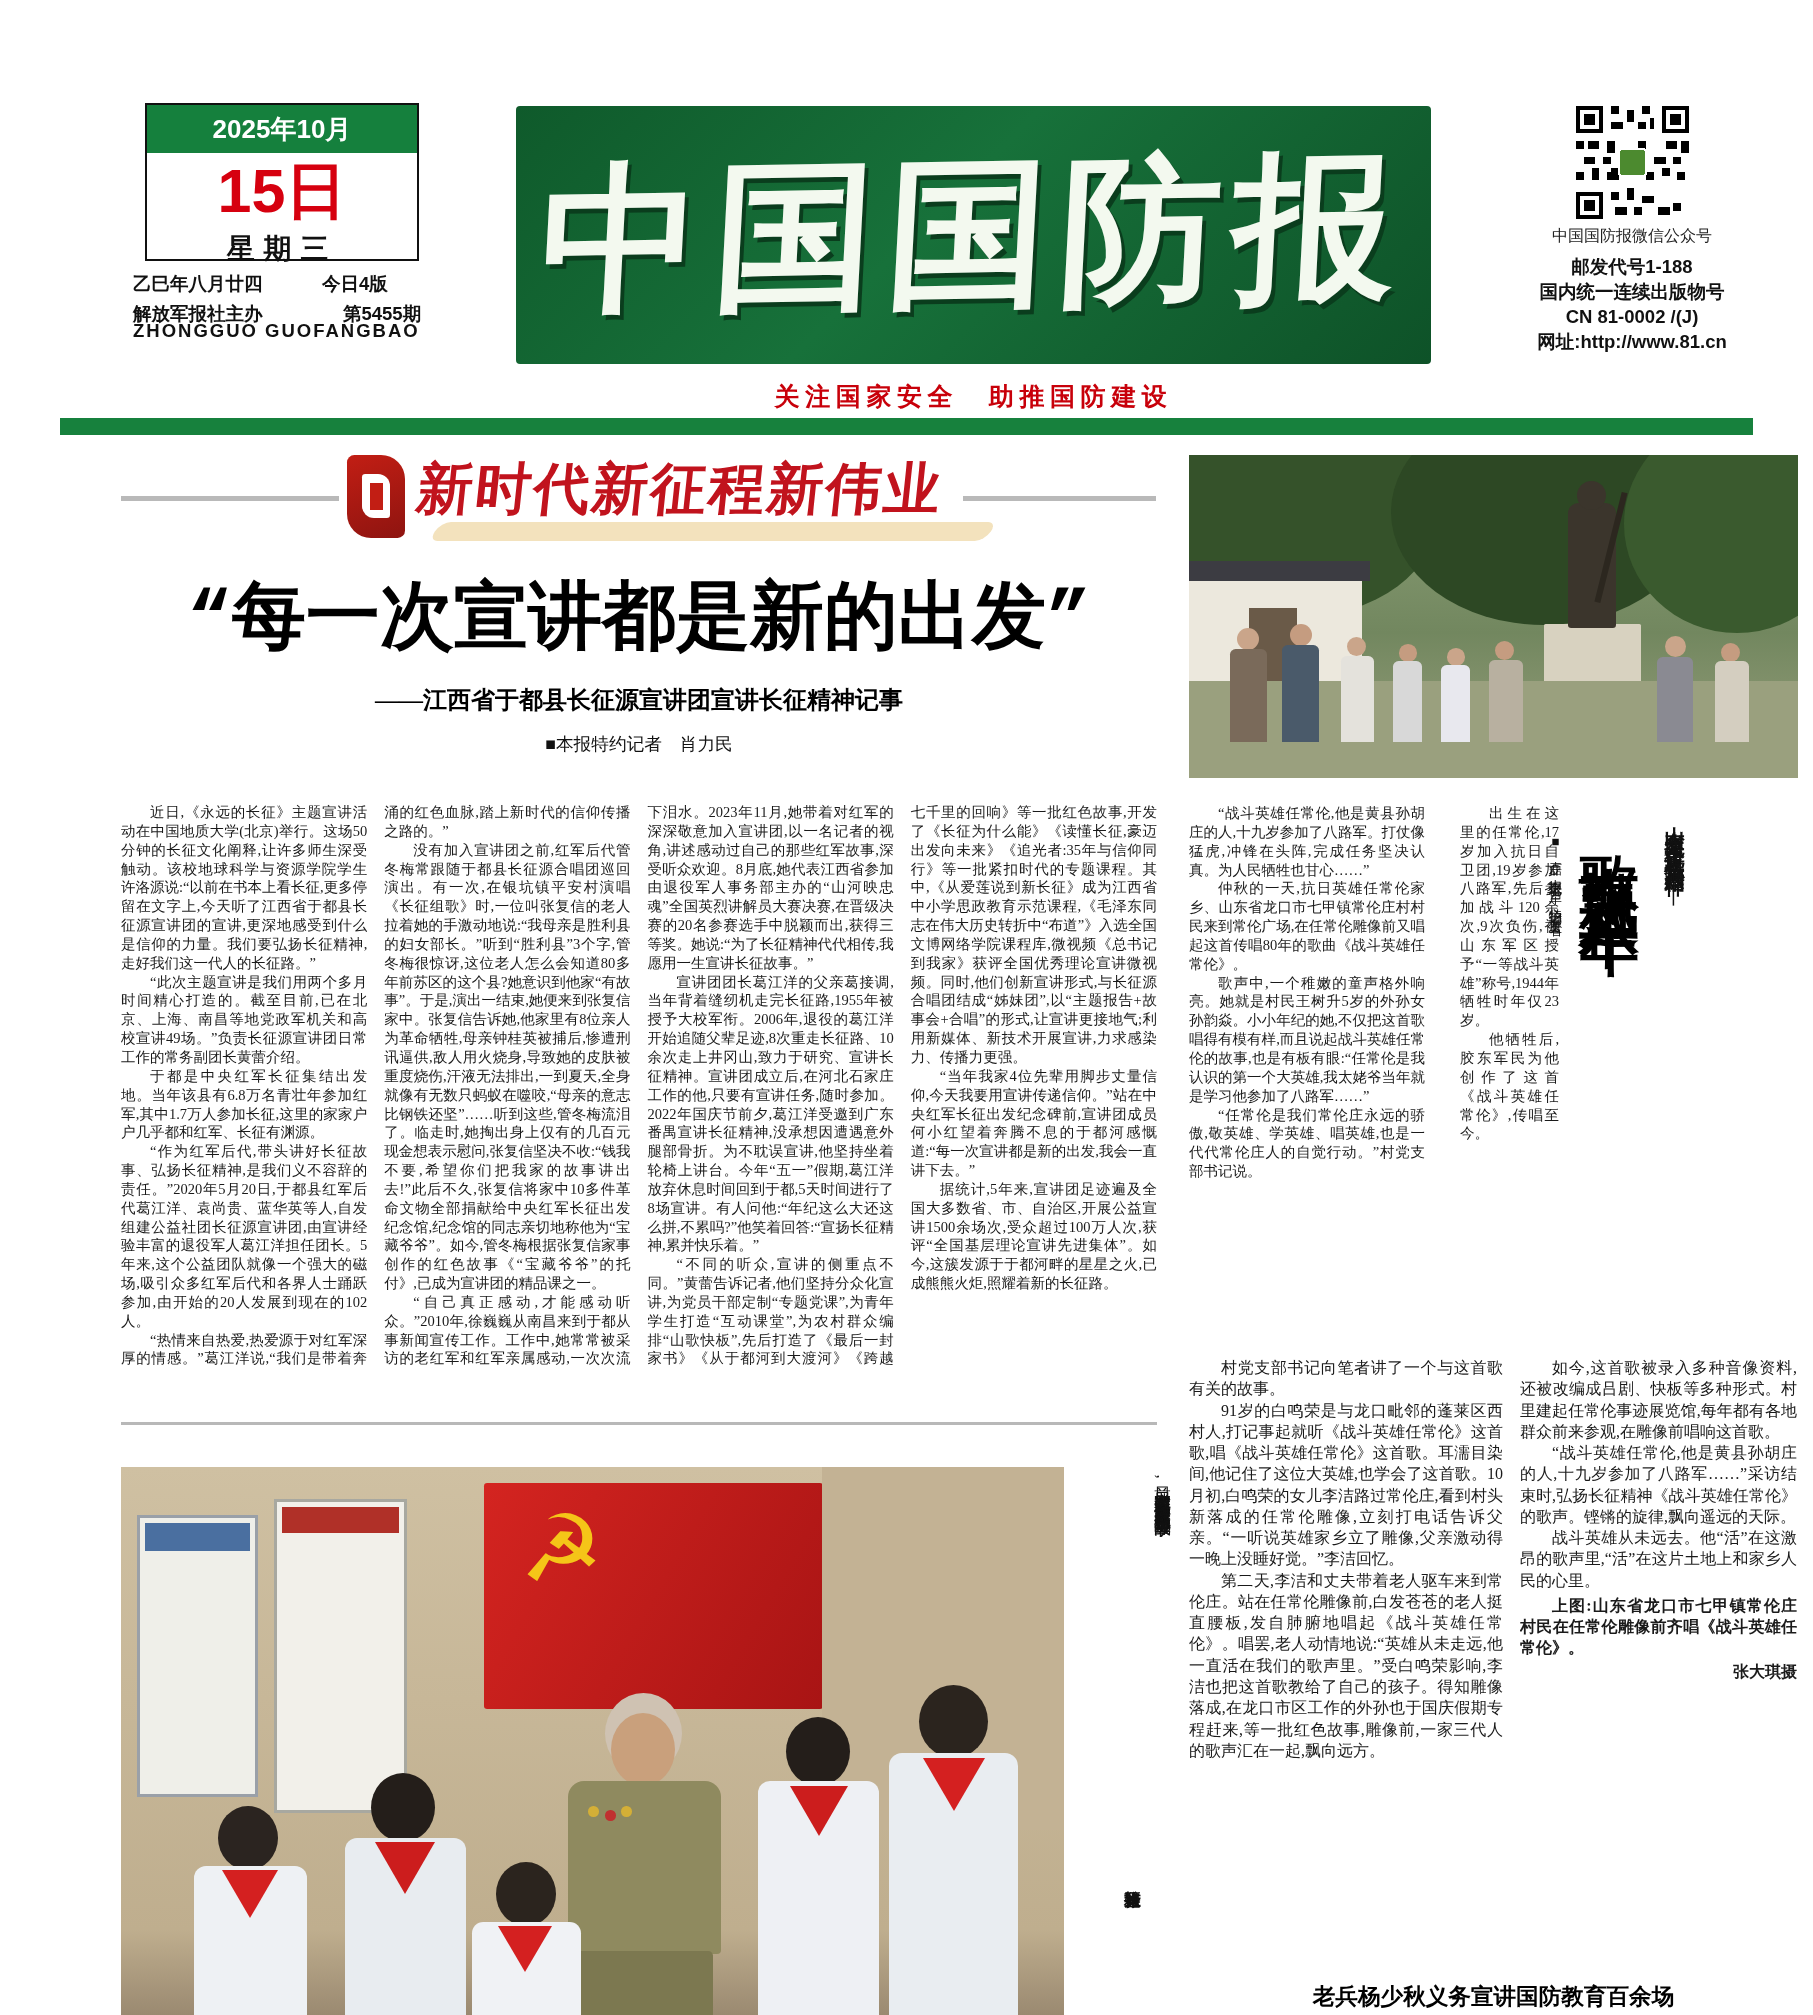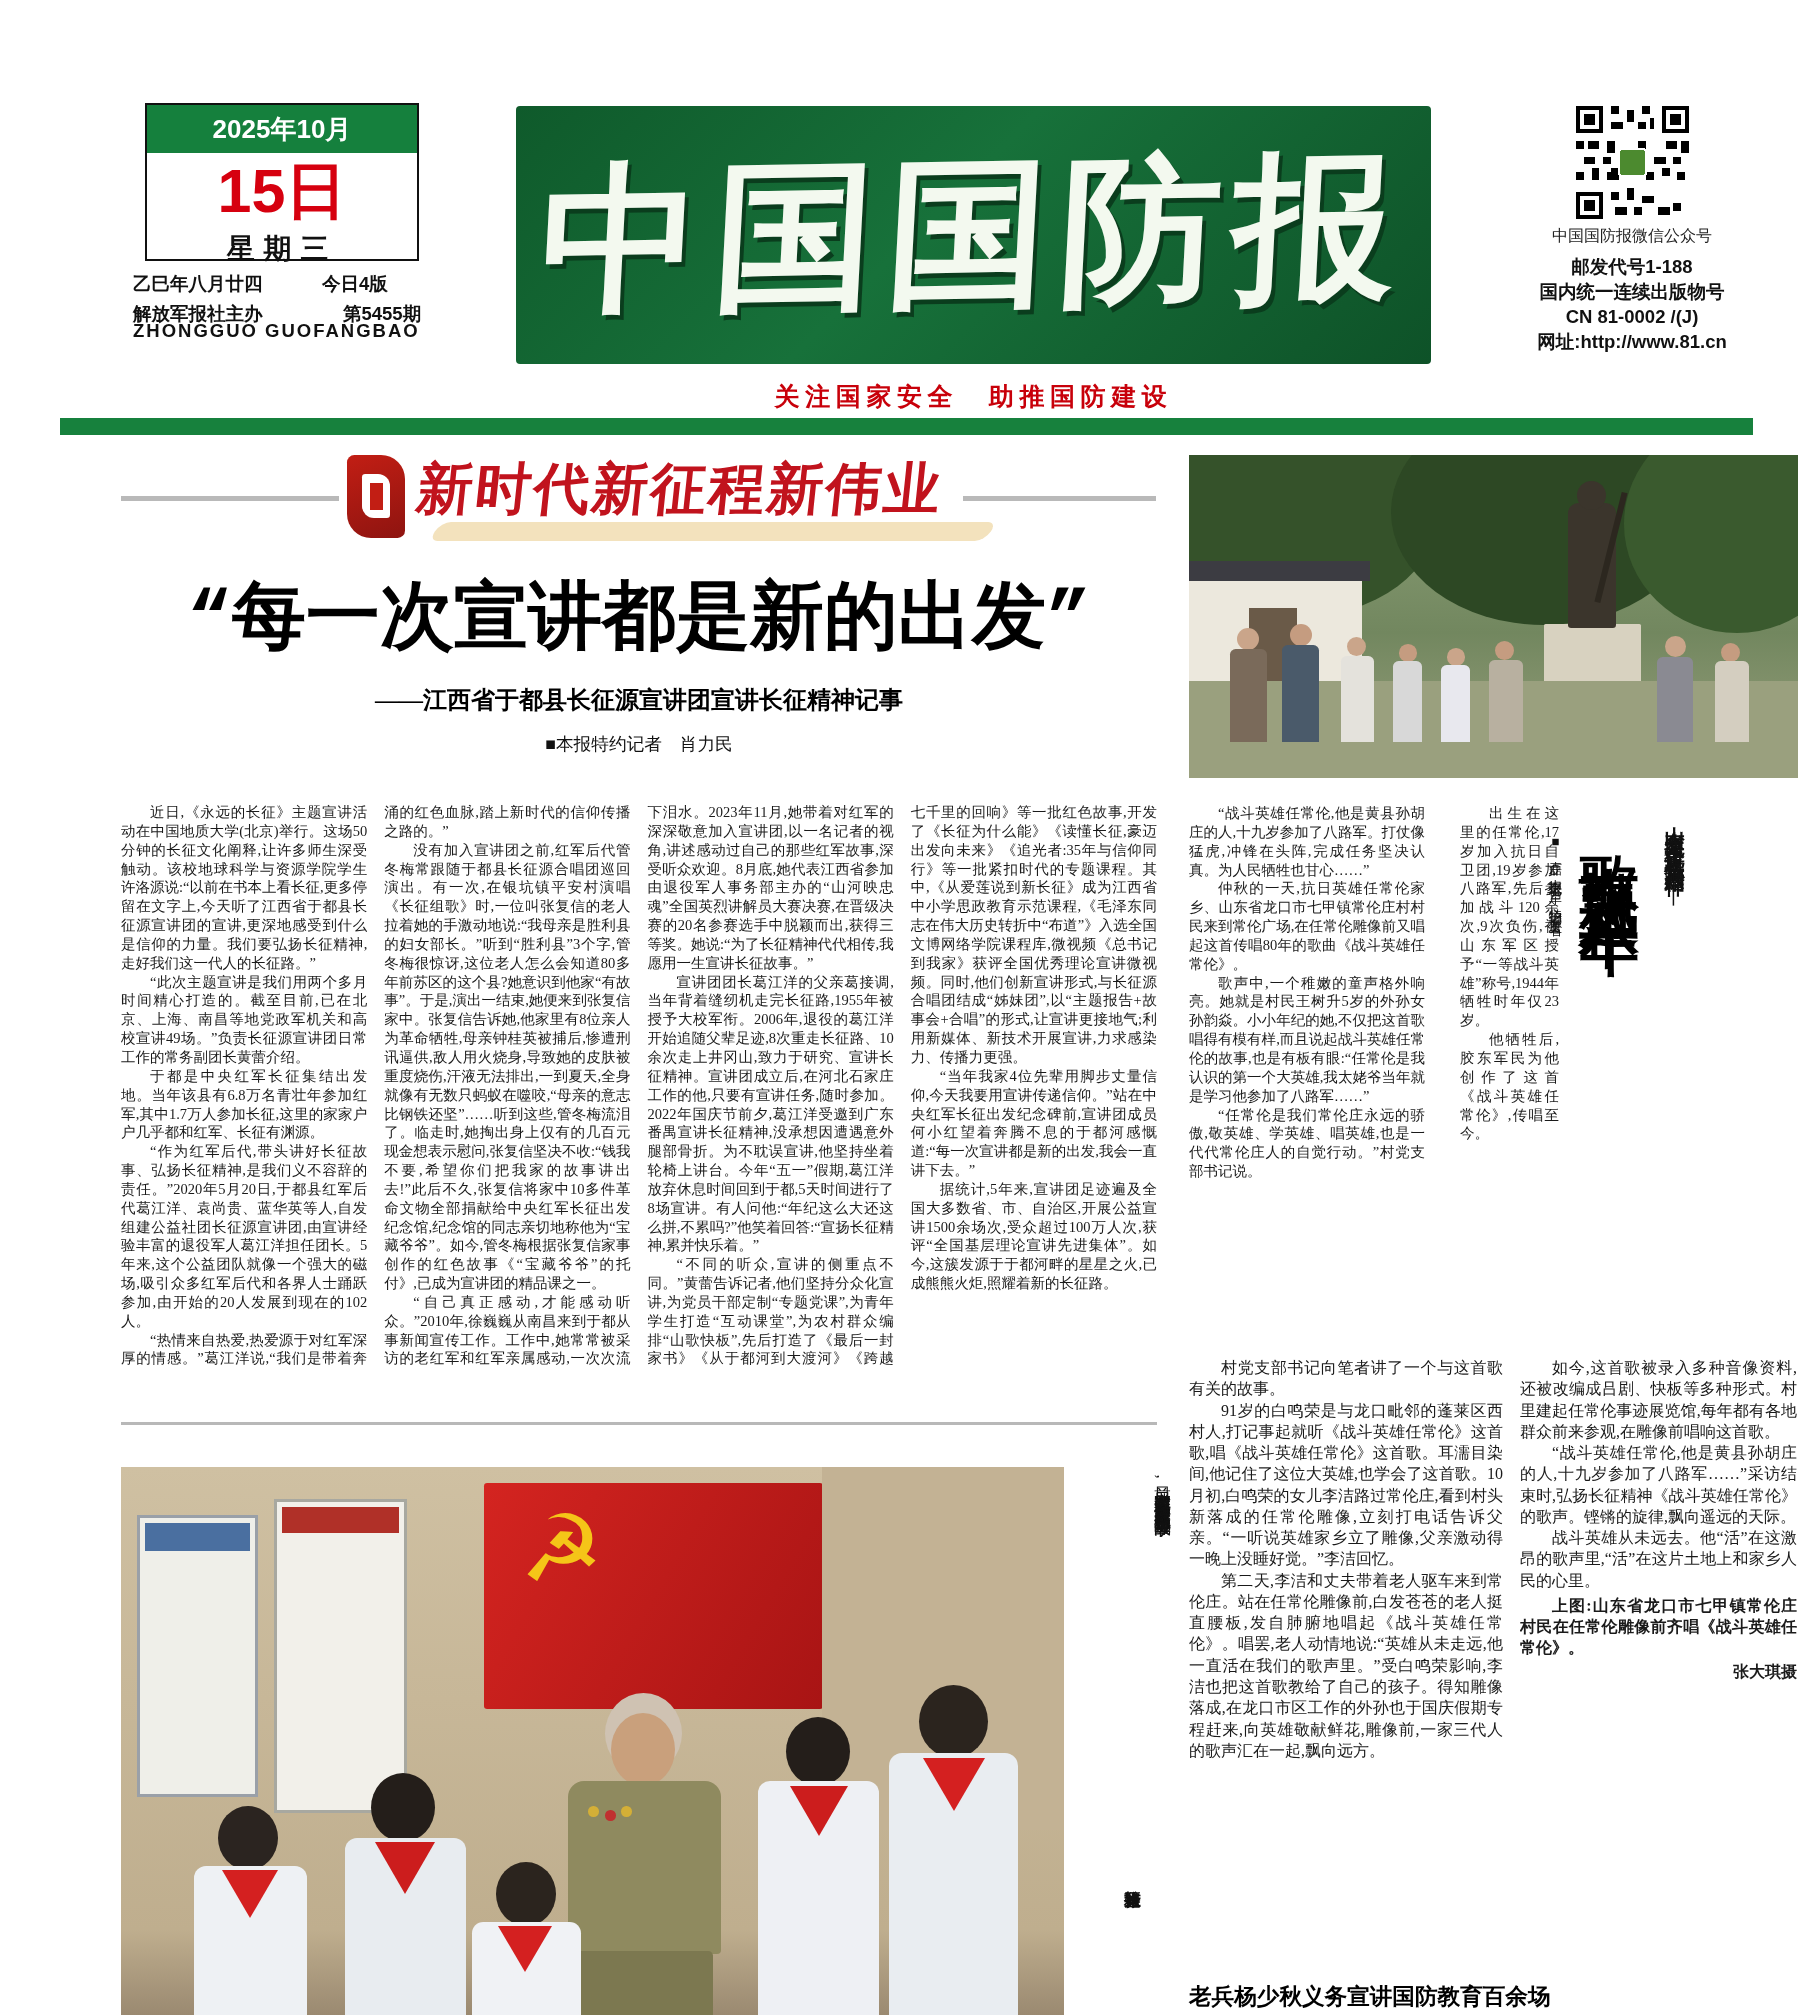--- a/index.html
+++ b/index.html
@@ -61,21 +61,21 @@
   #r-col3 { left:1703px; top:804px; width:95px; height:540px; }
   #r-byline { left:1546px; top:834px; height:492px; font-size:13.3px; color:#111; letter-spacing:1.6px; }
   #r-headline { left:1568px; top:808px; height:536px; font-family:"Liberation Sans",sans-serif; font-weight:900; font-size:60px; letter-spacing:10.5px; color:#000; }
   #r-kicker { left:1662px; top:811px; height:532px; font-weight:700; font-size:20px; letter-spacing:3.2px; color:#111; }
   #r-lower1 { left:1189px; top:1357px; width:314px; height:588px; font-size:16px; line-height:1.33; }
   #r-lower2 { left:1520px; top:1357px; width:277px; height:588px; font-size:16px; line-height:1.33; }
   #r-photo-caption { font-weight:700; margin-top:4px; }
   #r-photo-credit { display:block; text-align:right; font-weight:700; margin-top:2.4px; }
 
   
-  #br-kicker { left:1189px; top:1981px; width:609px; font-weight:700; font-size:22.6px; color:#000; }
+  #br-kicker { left:1189px; top:1981px; width:609px; text-align:center; font-weight:700; font-size:22.6px; color:#000; }
 </style>
 </head>
 <body>
 
 <div id="paper">
 
   <div class="abs" id="calendar">
     <span id="cal-month">2025年10月</span>
     <span id="cal-day">15日</span>
     <span id="cal-week">星期三</span>
@@ -212,21 +212,21 @@
   <div class="abs just rcol" id="r-col2">
       <p>出生在这里的任常伦,17岁加入抗日自卫团,19岁参加八路军,先后参加战斗120余次,9次负伤,被山东军区授予“一等战斗英雄”称号,1944年牺牲时年仅23岁。</p>
       <p>他牺牲后,胶东军民为他创作了这首《战斗英雄任常伦》,传唱至今。</p>
     </div>
   <div class="abs vert" id="r-byline">■卢磊　本报记者 卢军　特约记者 贾玉省</div>
   <div class="abs vert" id="r-headline">歌声飘过八十年</div>
   <div class="abs vert" id="r-kicker">山东省龙口市常伦庄村弘扬英烈精神——</div>
   <div class="abs just rcol" id="r-lower1">
       <p>村党支部书记向笔者讲了一个与这首歌有关的故事。</p>
       <p>91岁的白鸣荣是与龙口毗邻的蓬莱区西村人,打记事起就听《战斗英雄任常伦》这首歌,唱《战斗英雄任常伦》这首歌。耳濡目染间,他记住了这位大英雄,也学会了这首歌。10月初,白鸣荣的女儿李洁路过常伦庄,看到村头新落成的任常伦雕像,立刻打电话告诉父亲。“一听说英雄家乡立了雕像,父亲激动得一晚上没睡好觉。”李洁回忆。</p>
-      <p>第二天,李洁和丈夫带着老人驱车来到常伦庄。站在任常伦雕像前,白发苍苍的老人挺直腰板,发自肺腑地唱起《战斗英雄任常伦》。唱罢,老人动情地说:“英雄从未走远,他一直活在我们的歌声里。”受白鸣荣影响,李洁也把这首歌教给了自己的孩子。得知雕像落成,在龙口市区工作的外孙也于国庆假期专程赶来,向英雄敬献鲜花,雕像前,一家三代人的歌声汇在一起,飘向远方。</p>
+      <p>第二天,李洁和丈夫带着老人驱车来到常伦庄。站在任常伦雕像前,白发苍苍的老人挺直腰板,发自肺腑地唱起《战斗英雄任常伦》。唱罢,老人动情地说:“英雄从未走远,他一直活在我们的歌声里。”受白鸣荣影响,李洁也把这首歌教给了自己的孩子。得知雕像落成,在龙口市区工作的外孙也于国庆假期专程赶来,等一批红色故事,雕像前,一家三代人的歌声汇在一起,飘向远方。</p>
     </div>
   <div class="abs just rcol" id="r-lower2">
     <div>
         <p>如今,这首歌被录入多种音像资料,还被改编成吕剧、快板等多种形式。村里建起任常伦事迹展览馆,每年都有各地群众前来参观,在雕像前唱响这首歌。</p>
         <p>“战斗英雄任常伦,他是黄县孙胡庄的人,十九岁参加了八路军……”采访结束时,弘扬长征精神《战斗英雄任常伦》的歌声。铿锵的旋律,飘向遥远的天际。</p>
         <p>战斗英雄从未远去。他“活”在这激昂的歌声里,“活”在这片土地上和家乡人民的心里。</p>
       </div>
     <p id="r-photo-caption">上图:山东省龙口市七甲镇常伦庄村民在任常伦雕像前齐唱《战斗英雄任常伦》。</p>
     <span id="r-photo-credit">张大琪摄</span>
   </div>

